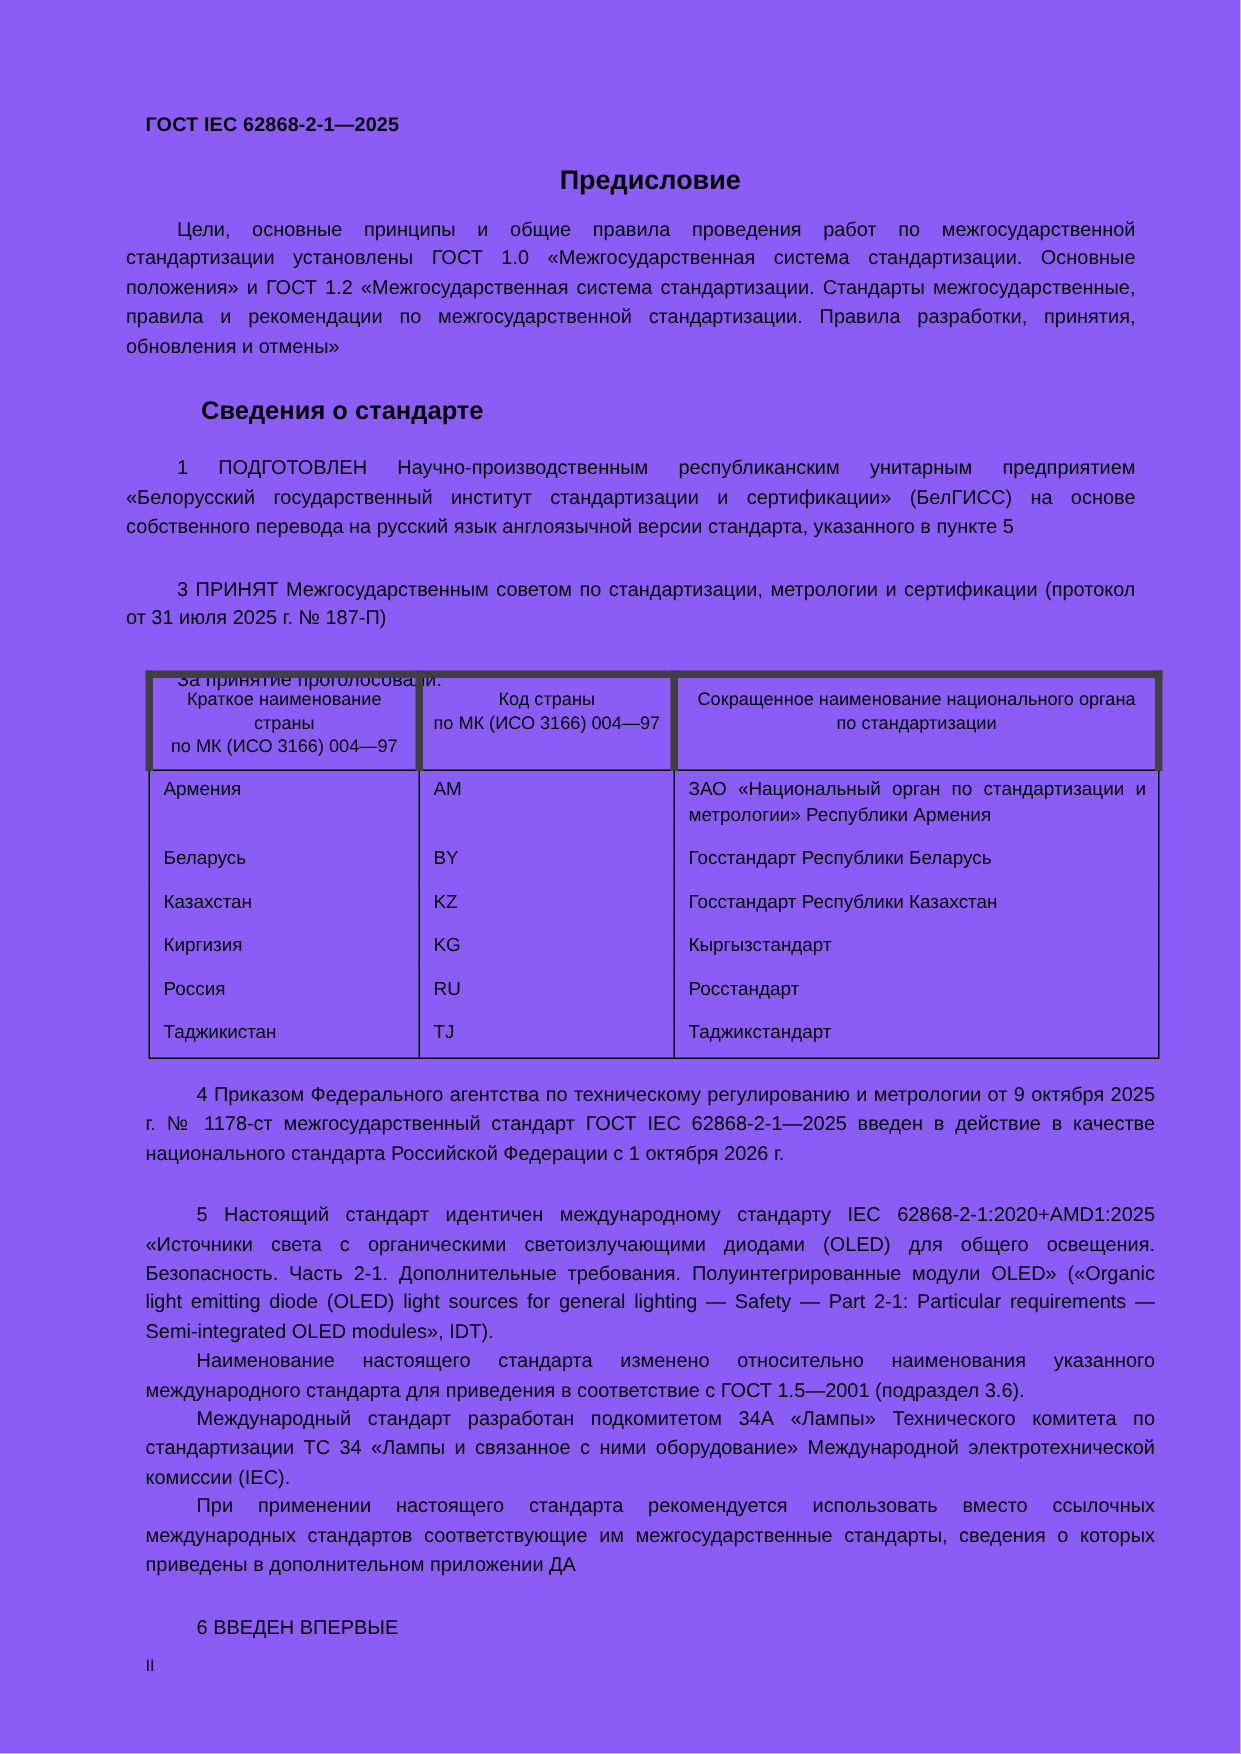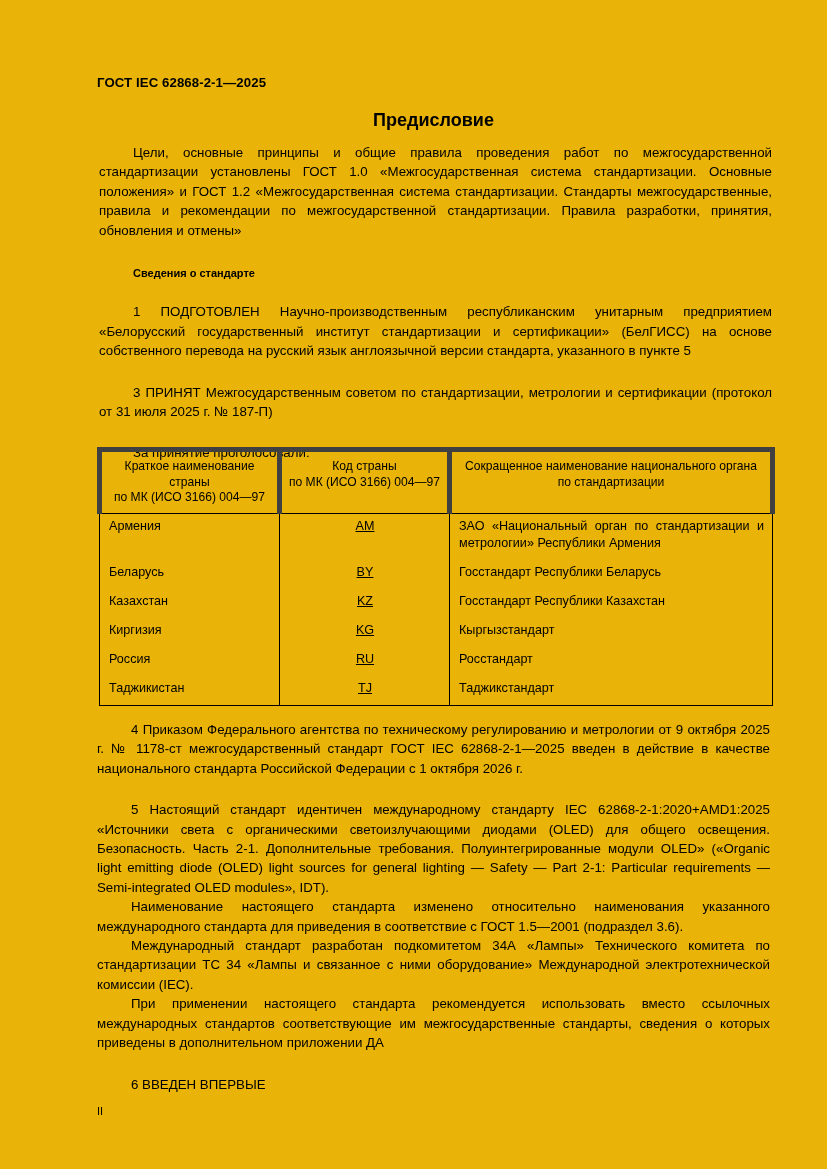--- a/index.html
+++ b/index.html
@@ -10,21 +10,21 @@
   }
   body {
     font-family: "Liberation Sans", sans-serif;
     color: #000000;
     -webkit-font-smoothing: antialiased;
   }
   .page {
     position: relative;
     width: 827px;
     height: 1169px;
-    background: #eab308;
+    background: #8b5cf6;
     margin: 0 auto;
     overflow: hidden;
     box-sizing: border-box;
   }
 
   
   .running-head {
     position: absolute;
     left: 97px;
     top: 75px;
@@ -41,43 +41,43 @@
     top: 110px;
     width: 673px;
     text-align: center;
     font-size: 18px;
     font-weight: bold;
   }
 
   
   .body-block {
     position: absolute;
-    left: 99px;
+    left: 84px;
     top: 143px;
     width: 673px;
   }
 
   p.para {
     margin: 0;
     font-size: 13.3px;
     line-height: 19.4px;
     text-align: justify;
     text-justify: inter-word;
     hyphens: none;
   }
   p.indent {
     text-indent: 34px;
   }
   p.gap-md { margin-top: 19px; }
   p.gap-lg { margin-top: 22px; }
 
   .subhead {
-    margin: 0;
+    margin: 16px;
     margin-top: 24px;
-    font-size: 11px;
+    font-size: 17px;
     font-weight: bold;
     text-indent: 34px;
     line-height: 19.4px;
   }
 
   
   .vote-table-wrap {
     position: absolute;
     left: 97px;
     top: 447px;
@@ -116,21 +116,21 @@
   }
   table.vote-table tbody tr:first-child td {
     padding-top: 4px;
   }
   tbody.body-rows {
     border-bottom: 1px solid #000;
   }
   .col-country { width: 180px; }
   .col-code { width: 170px; text-align: center; }
   .col-body { width: 323px; }
-  td.cell-code { text-align: center; text-decoration: underline; }
+  td.cell-code { text-align: left; }
   td.cell-body { text-align: justify; text-justify: inter-word; }
 
   
   .lower-block {
     position: absolute;
     left: 97px;
     top: 720px;
     width: 673px;
   }
 

